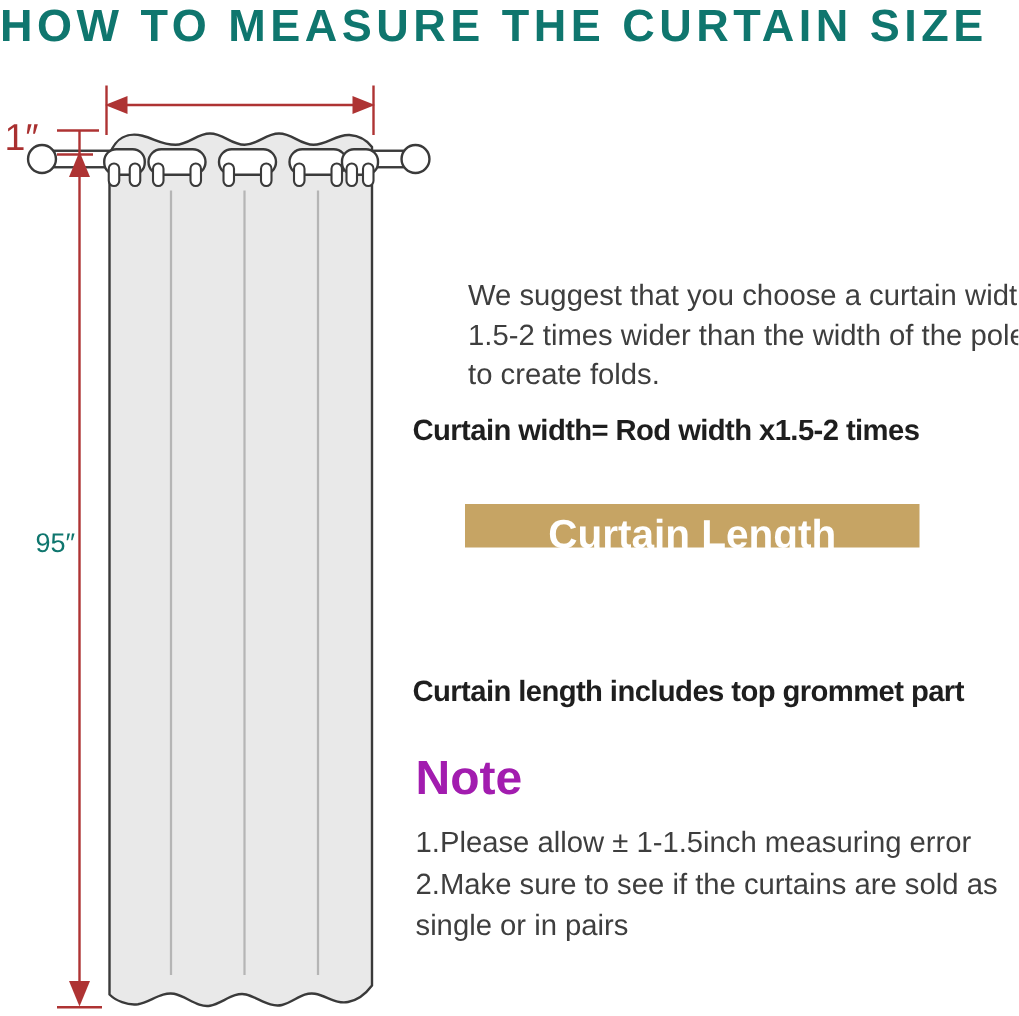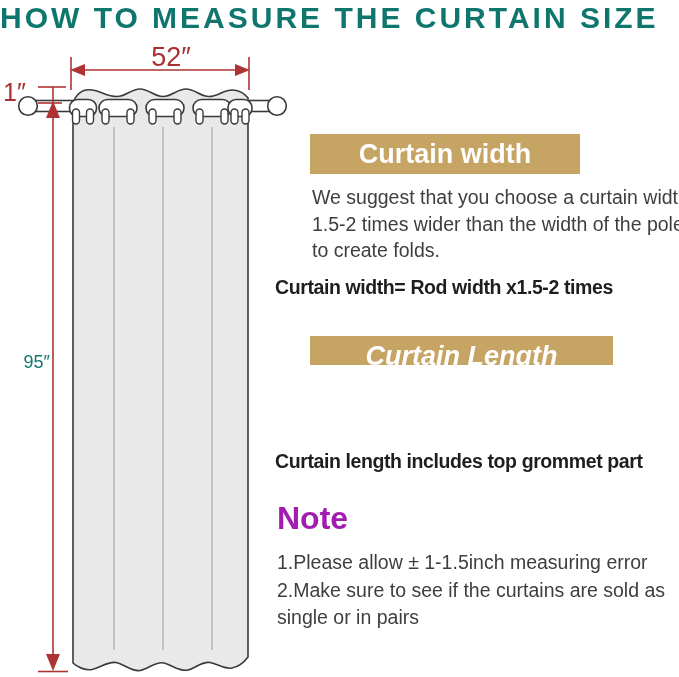--- a/index.html
+++ b/index.html
@@ -16,21 +16,21 @@
   .mlabel{position:absolute;color:#A93030;font-weight:400;}
   .lbl-52{left:138px;top:42px;width:66px;text-align:center;font-size:27px;}
   .lbl-1{left:3px;top:78px;width:34px;text-align:left;font-size:25px;}
   .lbl-95{left:0px;top:352px;width:50px;text-align:right;font-size:18px;color:#0f766e;}
   
   .tanbox{
     position:absolute;background:#C6A464;color:#ffffff;
     font-weight:bold;font-size:27px;text-align:center;
   }
   .box-width{left:310px;top:134px;width:270px;height:40px;line-height:40px;}
-  .box-length{left:310px;top:336px;width:303px;height:29px;line-height:41px;font-style:italic;}
+  .box-length{left:310px;top:336px;width:303px;height:29px;line-height:41px;}
   .para{
     position:absolute;color:#3E3E3E;font-size:19.5px;line-height:26.5px;margin-left:36px;
   }
   .para-width{left:276px;top:184px;width:392px;}
   .para-length{left:276px;top:387px;width:392px;}
   .boldline{
     position:absolute;color:#1E1E1E;font-size:19.5px;font-weight:bold;
     letter-spacing:-0.4px;white-space:nowrap;
   }
   .bold-width{left:275px;top:276px;}
@@ -121,25 +121,23 @@
       <line x1="38" y1="87" x2="66" y2="87" fill="none"></line>
       <line x1="38" y1="103" x2="62" y2="103" fill="none"></line>
 
       <line x1="53" y1="87" x2="53" y2="668" fill="none"></line>
       <path d="M53 101 L46 118 L60 118 Z" stroke="none"></path>
       <path d="M53 671 L46 654 L60 654 Z" stroke="none"></path>
       <line x1="38" y1="671.5" x2="68" y2="671.5" fill="none"></line>
     </g>
   </svg>
 
-  <div class="mlabel lbl-52">52″</div>
   <div class="mlabel lbl-1">1″</div>
   <div class="mlabel lbl-95">95″</div>
 
-  <div class="tanbox box-width">Curtain width</div>
   <div class="para para-width">We suggest that you choose a curtain width 1.5-2 times wider than the width of the pole to create folds.</div>
   <div class="boldline bold-width">Curtain width= Rod width x1.5-2 times</div>
 
   <div class="tanbox box-length">Curtain Length</div>
   <div class="boldline bold-length">Curtain length includes top grommet part</div>
 
   <div class="note-h">Note</div>
   <div class="note-list">
     <p class="note-item">1.Please allow ± 1-1.5inch measuring error</p>
     <p class="note-item">2.Make sure to see if the curtains are sold as single or in pairs</p>

